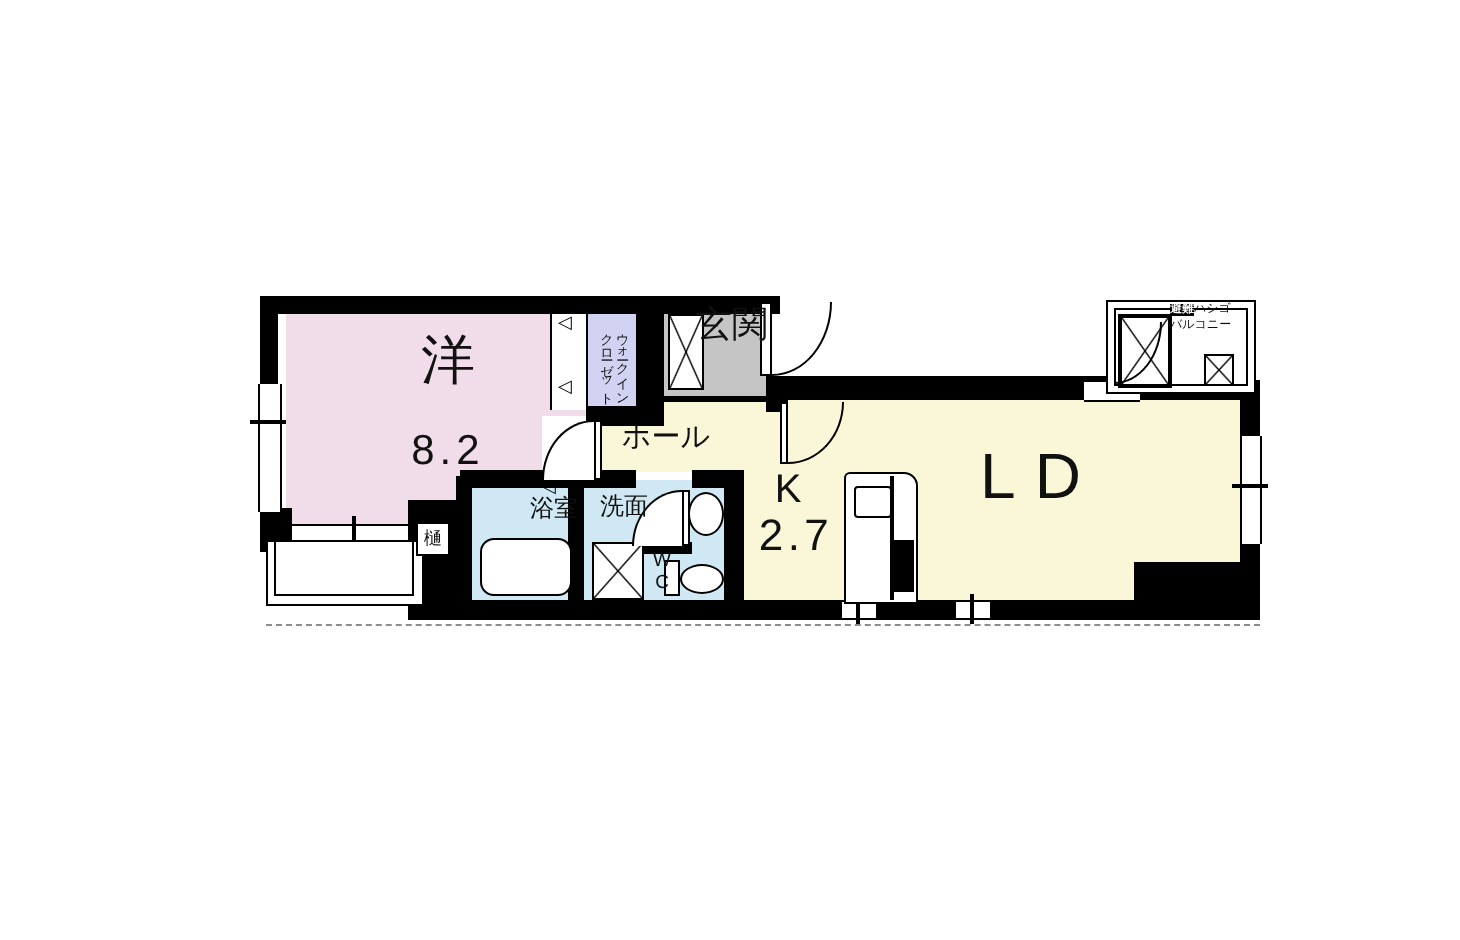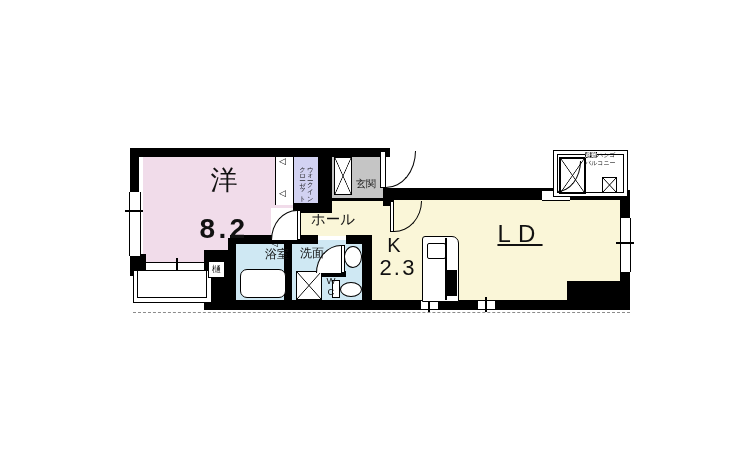--- a/index.html
+++ b/index.html
@@ -108,40 +108,40 @@
   <div class="leaf" style="left:341px;top:245px;width:4px;height:28px;"></div>
   <div class="arc arc-br" style="left:557px;top:161px;width:24px;height:31px;"></div>
 
   <div class="tri" style="left:279px;top:157px;">◁</div>
   <div class="tri" style="left:279px;top:189px;">◁</div>
   <div class="tri" style="left:271px;top:239px;">◁</div>
 
   <div class="dash" style="left:133px;top:312px;width:497px;height:0;"></div>
 
   <div class="lbl" style="left:194px;top:166px;width:60px;font-size:27px;">洋</div>
-  <div class="lbl" style="left:184px;top:214px;width:80px;font-size:28px;letter-spacing:0.12em;font-weight:bold;">8.2</div>
+  <div class="lbl" style="left:184px;top:214px;width:80px;font-size:21px;letter-spacing:0.12em;">8.2</div>
 
   <div class="lbl vcols" style="left:294px;top:158px;width:24px;height:46px;font-size:6.5px;">
     <span class="vtext">ウォークイン</span>
     <span class="vtext">クローゼット</span>
   </div>
 
-  <div class="lbl" style="left:348px;top:178px;width:36px;font-size:10px;">玄関</div>
+  <div class="lbl" style="left:348px;top:153px;width:36px;font-size:18px;">玄関</div>
   <div class="lbl" style="left:302px;top:212px;width:62px;font-size:14.5px;">ホール</div>
   <div class="lbl" style="left:254px;top:248px;width:46px;font-size:12px;">浴室</div>
   <div class="lbl" style="left:292px;top:247px;width:40px;font-size:12px;">洗面</div>
 
   <div class="lbl" style="left:324px;top:275px;width:14px;font-size:9.5px;line-height:1.2;">
     <div>W</div>
     <div>C</div>
   </div>
 
   <div class="lbl" style="left:380px;top:234px;width:28px;font-size:20px;">K</div>
-  <div class="lbl" style="left:372px;top:256px;width:52px;font-size:22px;letter-spacing:0.1em;">2.3</div>
+  <div class="lbl" style="left:372px;top:256px;width:52px;font-size:22px;letter-spacing:0.1em;">2.7</div>
 
-  <div class="lbl" style="left:490px;top:221px;width:60px;font-size:24px;letter-spacing:0.3em;text-decoration:underline;">LD</div>
+  <div class="lbl" style="left:490px;top:221px;width:60px;font-size:32px;letter-spacing:0.3em;">LD</div>
 
   <div class="lbl" style="left:585px;top:152px;width:42px;font-size:6px;text-align:left;line-height:1.3;">
     <div><span class="note-em">避難</span><span>ハシゴ</span></div>
     <div>バルコニー</div>
   </div>
 
 </div>
 
 </body></html>

